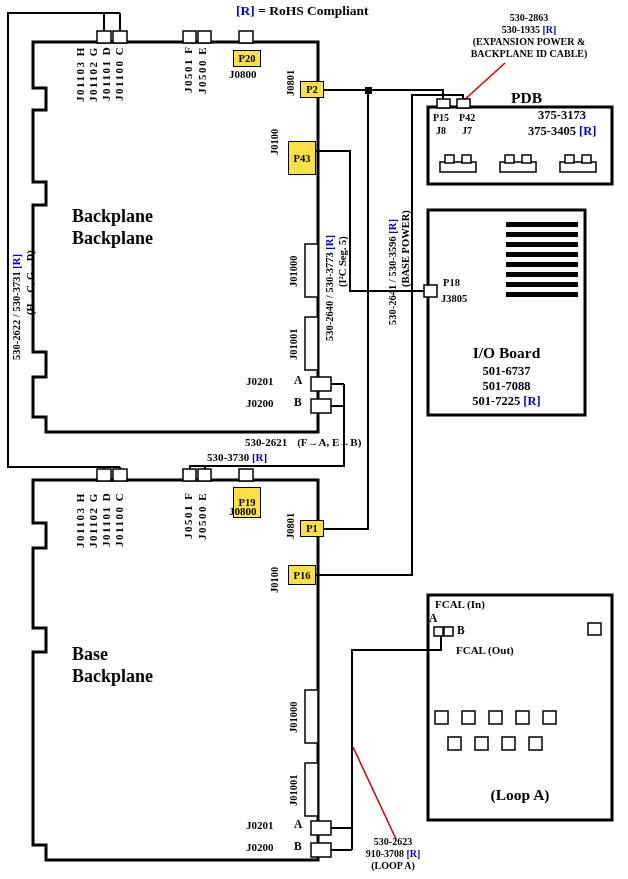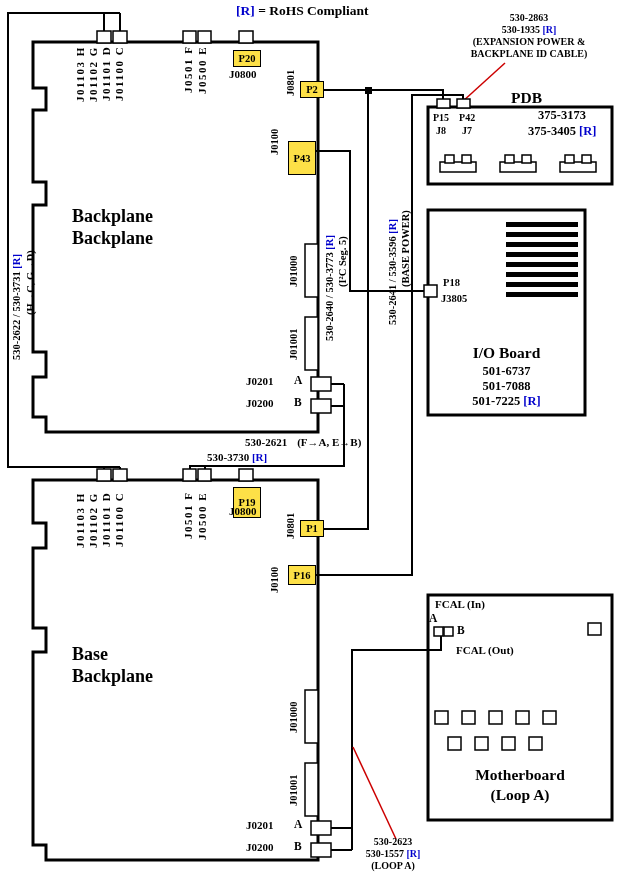--- a/index.html
+++ b/index.html
@@ -140,21 +140,20 @@
   <div class="lbl s105" style="left:441px;top:293px;">J3805</div>
   <div class="lbl s15 c" style="left:430px;top:344px;width:153px;">I/O Board</div>
   <div class="lbl s12 c" style="left:430px;top:364px;width:153px;">501-6737</div>
   <div class="lbl s12 c" style="left:430px;top:379px;width:153px;">501-7088</div>
   <div class="lbl s12 c" style="left:430px;top:394px;width:153px;"><span>501-7225</span> <span class="r">[R]</span></div>
 
   <div class="lbl s11" style="left:435px;top:598px;">FCAL (In)</div>
   <div class="lbl s115" style="left:429px;top:612px;">A</div>
   <div class="lbl s115" style="left:457px;top:624px;">B</div>
   <div class="lbl s11" style="left:456px;top:644px;">FCAL (Out)</div>
-  <div class="lbl s15 c" style="left:430px;top:766px;width:180px;">Motherboard</div>
   <div class="lbl s15 c" style="left:430px;top:786px;width:180px;">(Loop A)</div>
 
   <div class="lbl s18" style="left:72px;top:206px;">Backplane</div>
   <div class="lbl s18" style="left:72px;top:228px;">Backplane</div>
 
   <div class="v vt sp" style="left:74px;top:46px;height:86px;">J01103 H</div>
   <div class="v vt sp" style="left:87px;top:46px;height:86px;">J01102 G</div>
   <div class="v vt sp" style="left:100px;top:46px;height:86px;">J01101 D</div>
   <div class="v vt sp" style="left:113px;top:46px;height:86px;">J01100 C</div>
   <div class="v vt sp" style="left:182px;top:46px;height:70px;">J0501 F</div>
@@ -233,17 +232,17 @@
   <div class="v" style="left:287px;top:688px;height:58px;">J01000</div>
   <div class="v" style="left:287px;top:761px;height:58px;">J01001</div>
 
   <div class="lbl s11" style="left:246px;top:819px;">J0201</div>
   <div class="lbl s115" style="left:294px;top:818px;">A</div>
   <div class="lbl s11" style="left:246px;top:841px;">J0200</div>
   <div class="lbl s115" style="left:294px;top:840px;">B</div>
 
   <div class="lbl s10 c" style="left:352px;top:836px;width:82px;line-height:12px;">
     <div>530-2623</div>
-    <div><span>530-1557</span> <span class="r">[R]</span></div>
+    <div><span>910-3708</span> <span class="r">[R]</span></div>
     <div>(LOOP A)</div>
   </div>
 
 </div>
 
 </body></html>

